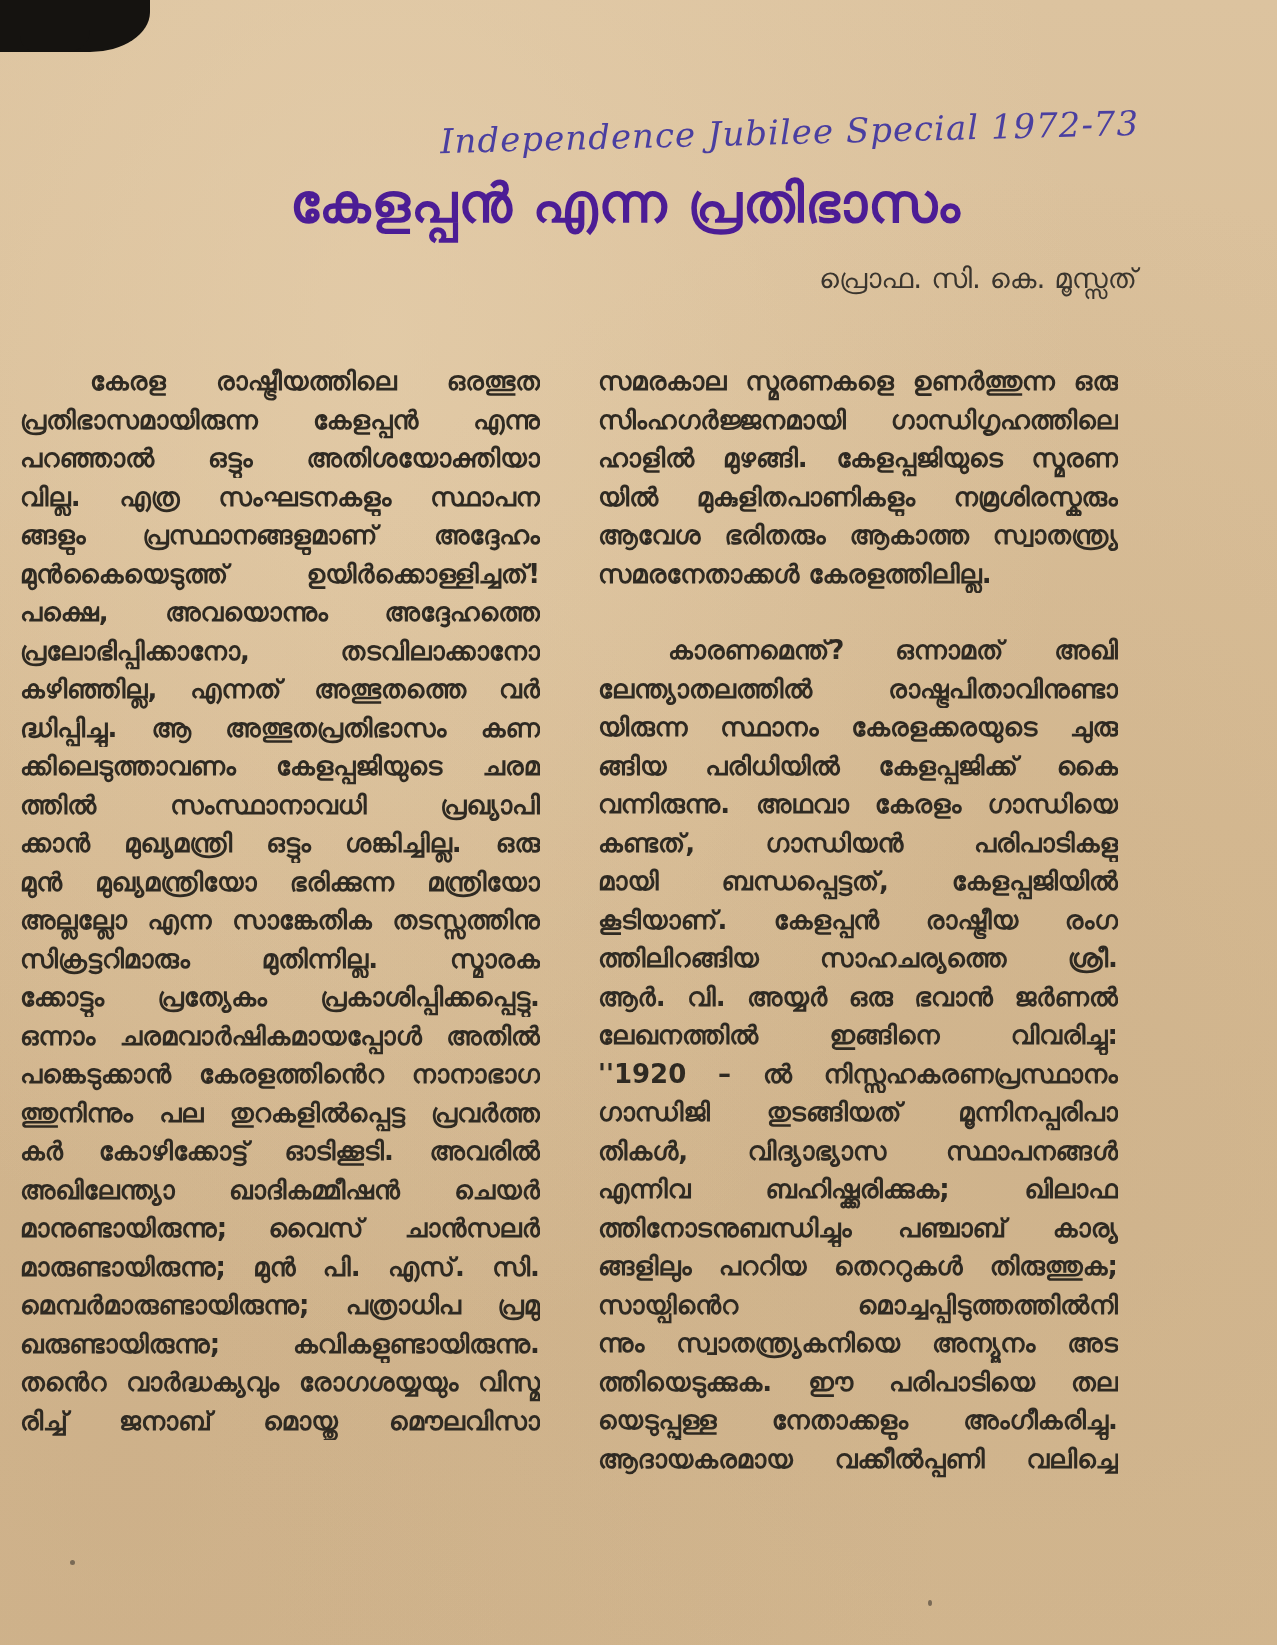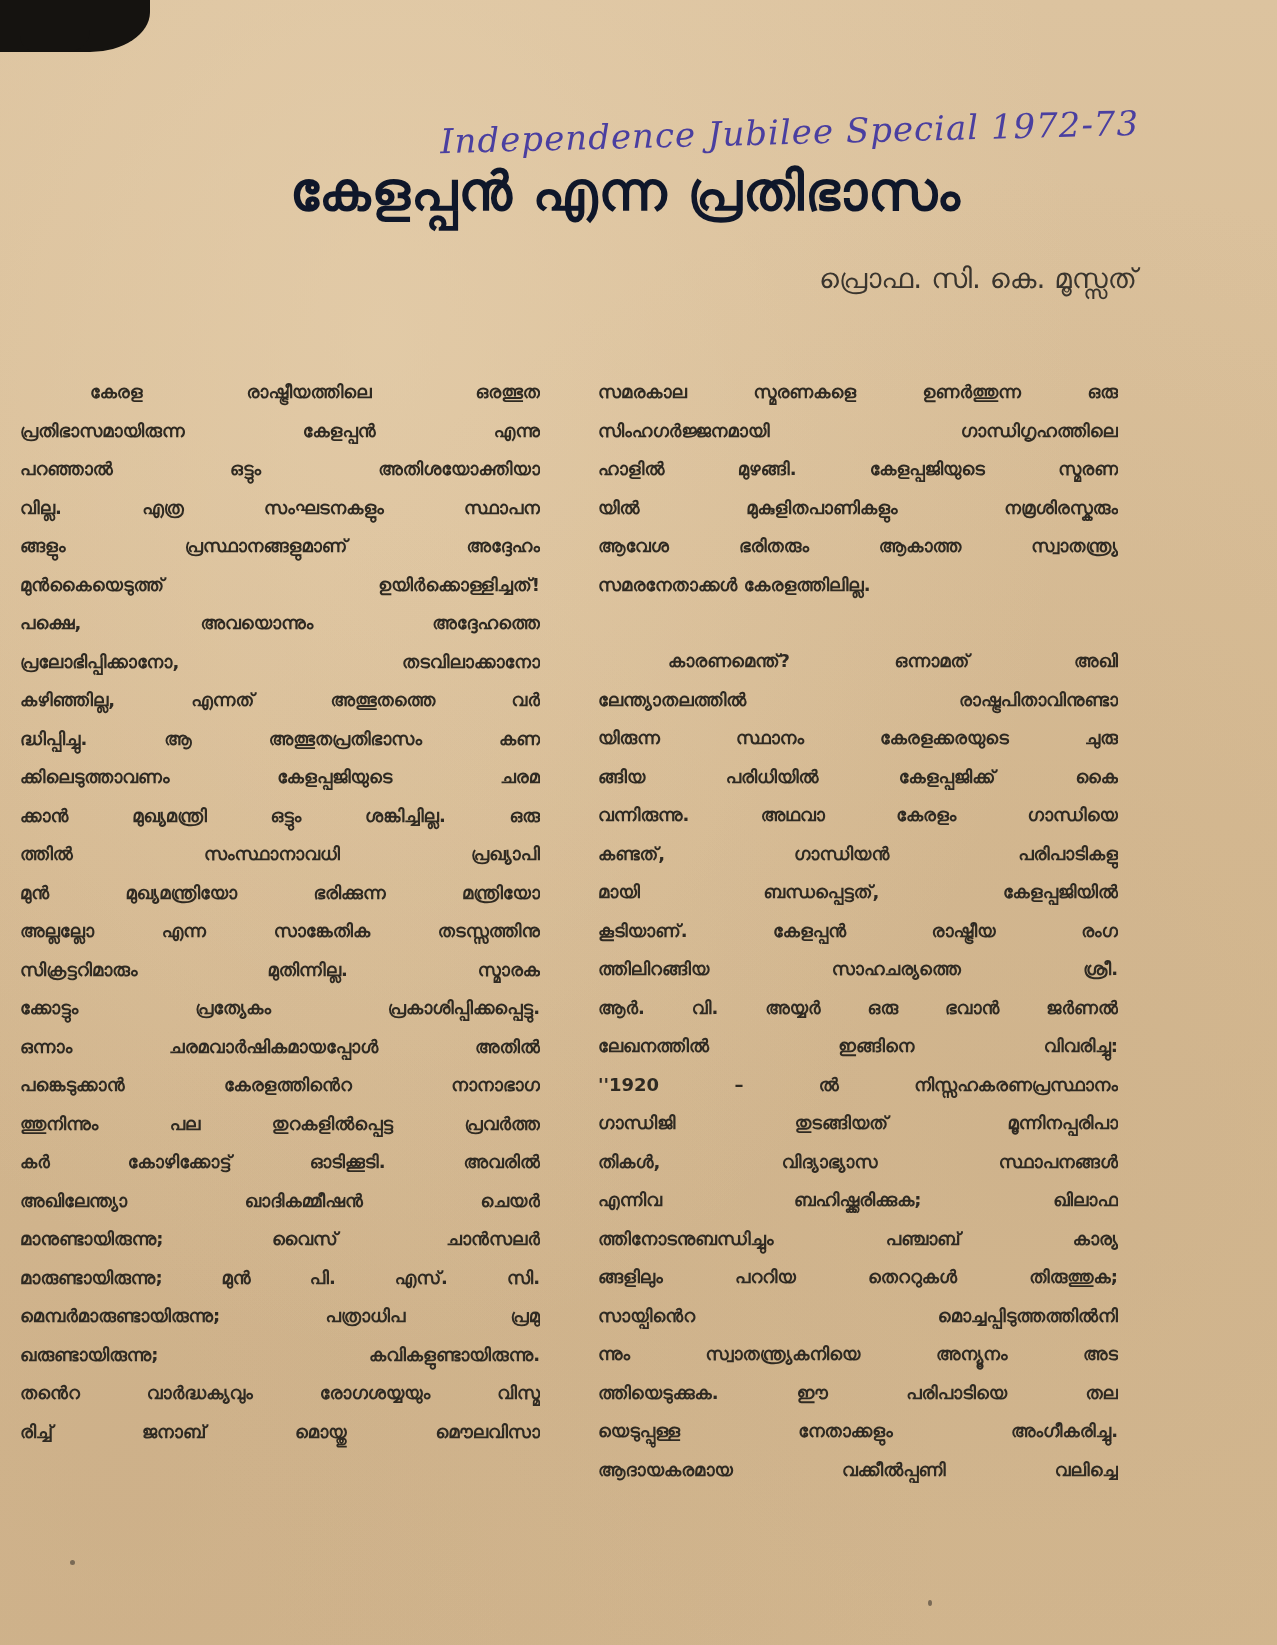--- a/index.html
+++ b/index.html
@@ -47,42 +47,42 @@
       font-style: italic;
       font-size: 34px;
       color: #4a3fa0;
       letter-spacing: 1px;
       transform: rotate(-1.5deg);
       white-space: nowrap;
     }
     .title {
       position: absolute;
       left: 290px;
-      top: 160px;
+      top: 172px;
       width: 860px;
       font-family: "DejaVu Sans", sans-serif;
       font-weight: bold;
       font-size: 54px;
-      color: #0f172a;
+      color: #4c1d95;
       white-space: nowrap;
       letter-spacing: 1px;
     }
     .byline {
       position: absolute;
       right: 140px;
       top: 262px;
       font-size: 28px;
       color: #3a352e;
       white-space: nowrap;
     }
     .column {
       position: absolute;
-      top: 373px;
+      top: 362px;
       width: 520px;
-      font-size: 18px;
+      font-size: 26px;
       line-height: 38.5px;
       color: #2f2a22;
       font-weight: bold;
     }
     .col-left { left: 20px; }
     .col-right { left: 598px; }
     .line {
       display: block;
       white-space: nowrap;
       text-align: justify;
@@ -117,22 +117,22 @@
   <span class="line">പ്രതിഭാസമായിരുന്ന കേളപ്പൻ എന്നു</span>
   <span class="line">പറഞ്ഞാൽ ഒട്ടും അതിശയോക്തിയാ</span>
   <span class="line">വില്ല. എത്ര സംഘടനകളും സ്ഥാപന</span>
   <span class="line">ങ്ങളും പ്രസ്ഥാനങ്ങളുമാണ് അദ്ദേഹം</span>
   <span class="line">മുൻകൈയെടുത്ത് ഉയിർക്കൊള്ളിച്ചത്!</span>
   <span class="line">പക്ഷെ, അവയൊന്നും അദ്ദേഹത്തെ</span>
   <span class="line">പ്രലോഭിപ്പിക്കാനോ, തടവിലാക്കാനോ</span>
   <span class="line">കഴിഞ്ഞില്ല, എന്നത് അത്ഭുതത്തെ വർ</span>
   <span class="line">ദ്ധിപ്പിച്ചു. ആ അത്ഭുതപ്രതിഭാസം കണ</span>
   <span class="line">ക്കിലെടുത്താവണം കേളപ്പജിയുടെ ചരമ</span>
+  <span class="line">ത്തിൽ സംസ്ഥാനാവധി പ്രഖ്യാപി</span>
   <span class="line">ക്കാൻ മുഖ്യമന്ത്രി ഒട്ടും ശങ്കിച്ചില്ല. ഒരു</span>
-  <span class="line">ത്തിൽ സംസ്ഥാനാവധി പ്രഖ്യാപി</span>
   <span class="line">മുൻ മുഖ്യമന്ത്രിയോ ഭരിക്കുന്ന മന്ത്രിയോ</span>
   <span class="line">അല്ലല്ലോ എന്ന സാങ്കേതിക തടസ്സത്തിനു</span>
   <span class="line">സിക്രട്ടറിമാരും മുതിന്നില്ല. സ്മാരക</span>
   <span class="line">ക്കോട്ടും പ്രത്യേകം പ്രകാശിപ്പിക്കപ്പെട്ടു.</span>
   <span class="line">ഒന്നാം ചരമവാർഷികമായപ്പോൾ അതിൽ</span>
   <span class="line">പങ്കെടുക്കാൻ കേരളത്തിൻെറ നാനാഭാഗ</span>
   <span class="line">ത്തുനിന്നും പല തുറകളിൽപ്പെട്ട പ്രവർത്ത</span>
   <span class="line">കർ കോഴിക്കോട്ട് ഓടിക്കൂടി. അവരിൽ</span>
   <span class="line">അഖിലേന്ത്യാ ഖാദികമ്മീഷൻ ചെയർ</span>
   <span class="line">മാനുണ്ടായിരുന്നു; വൈസ് ചാൻസലർ</span>

